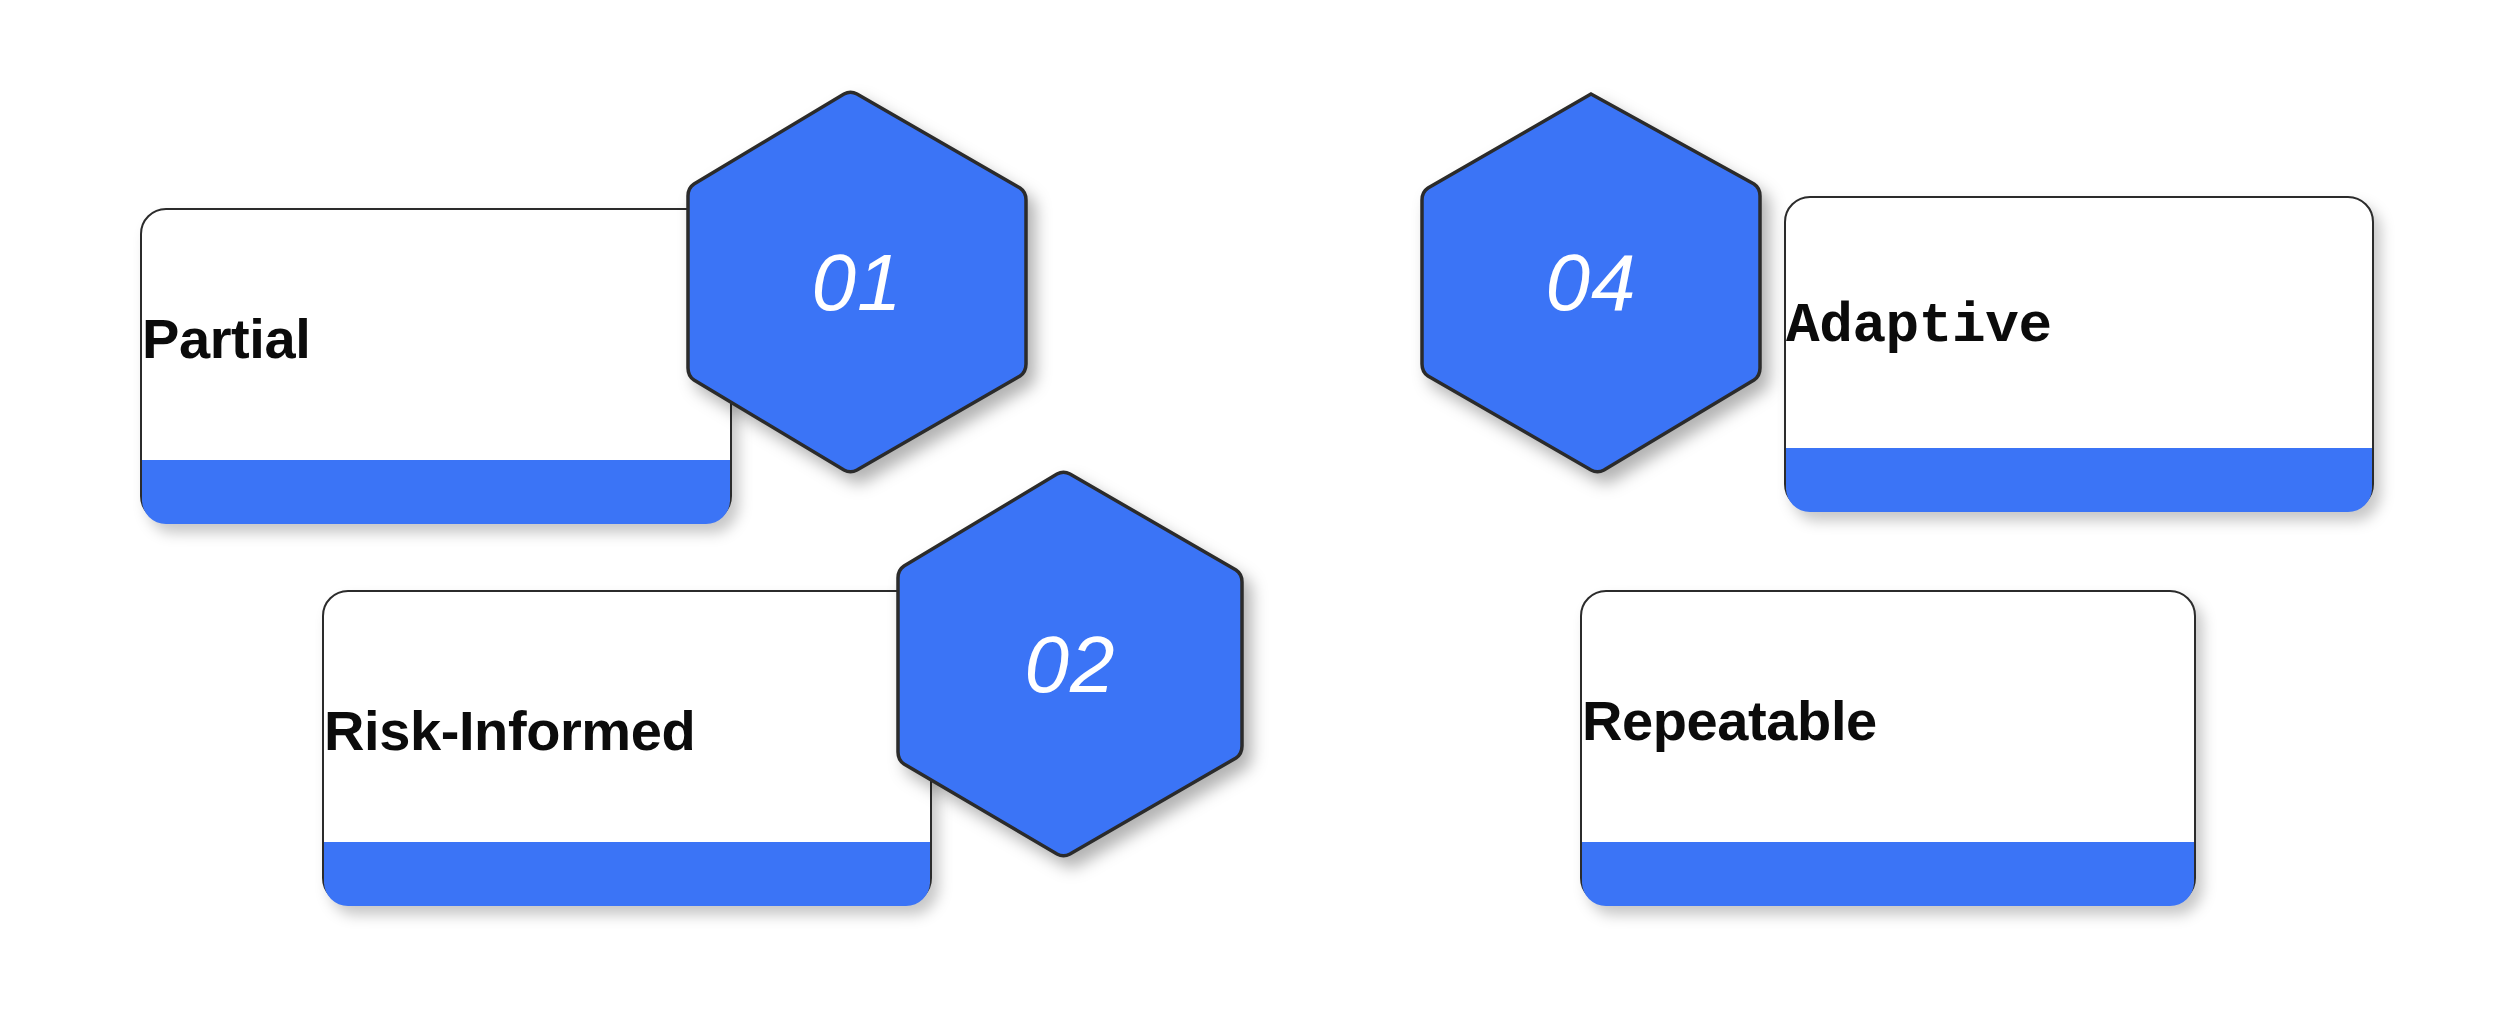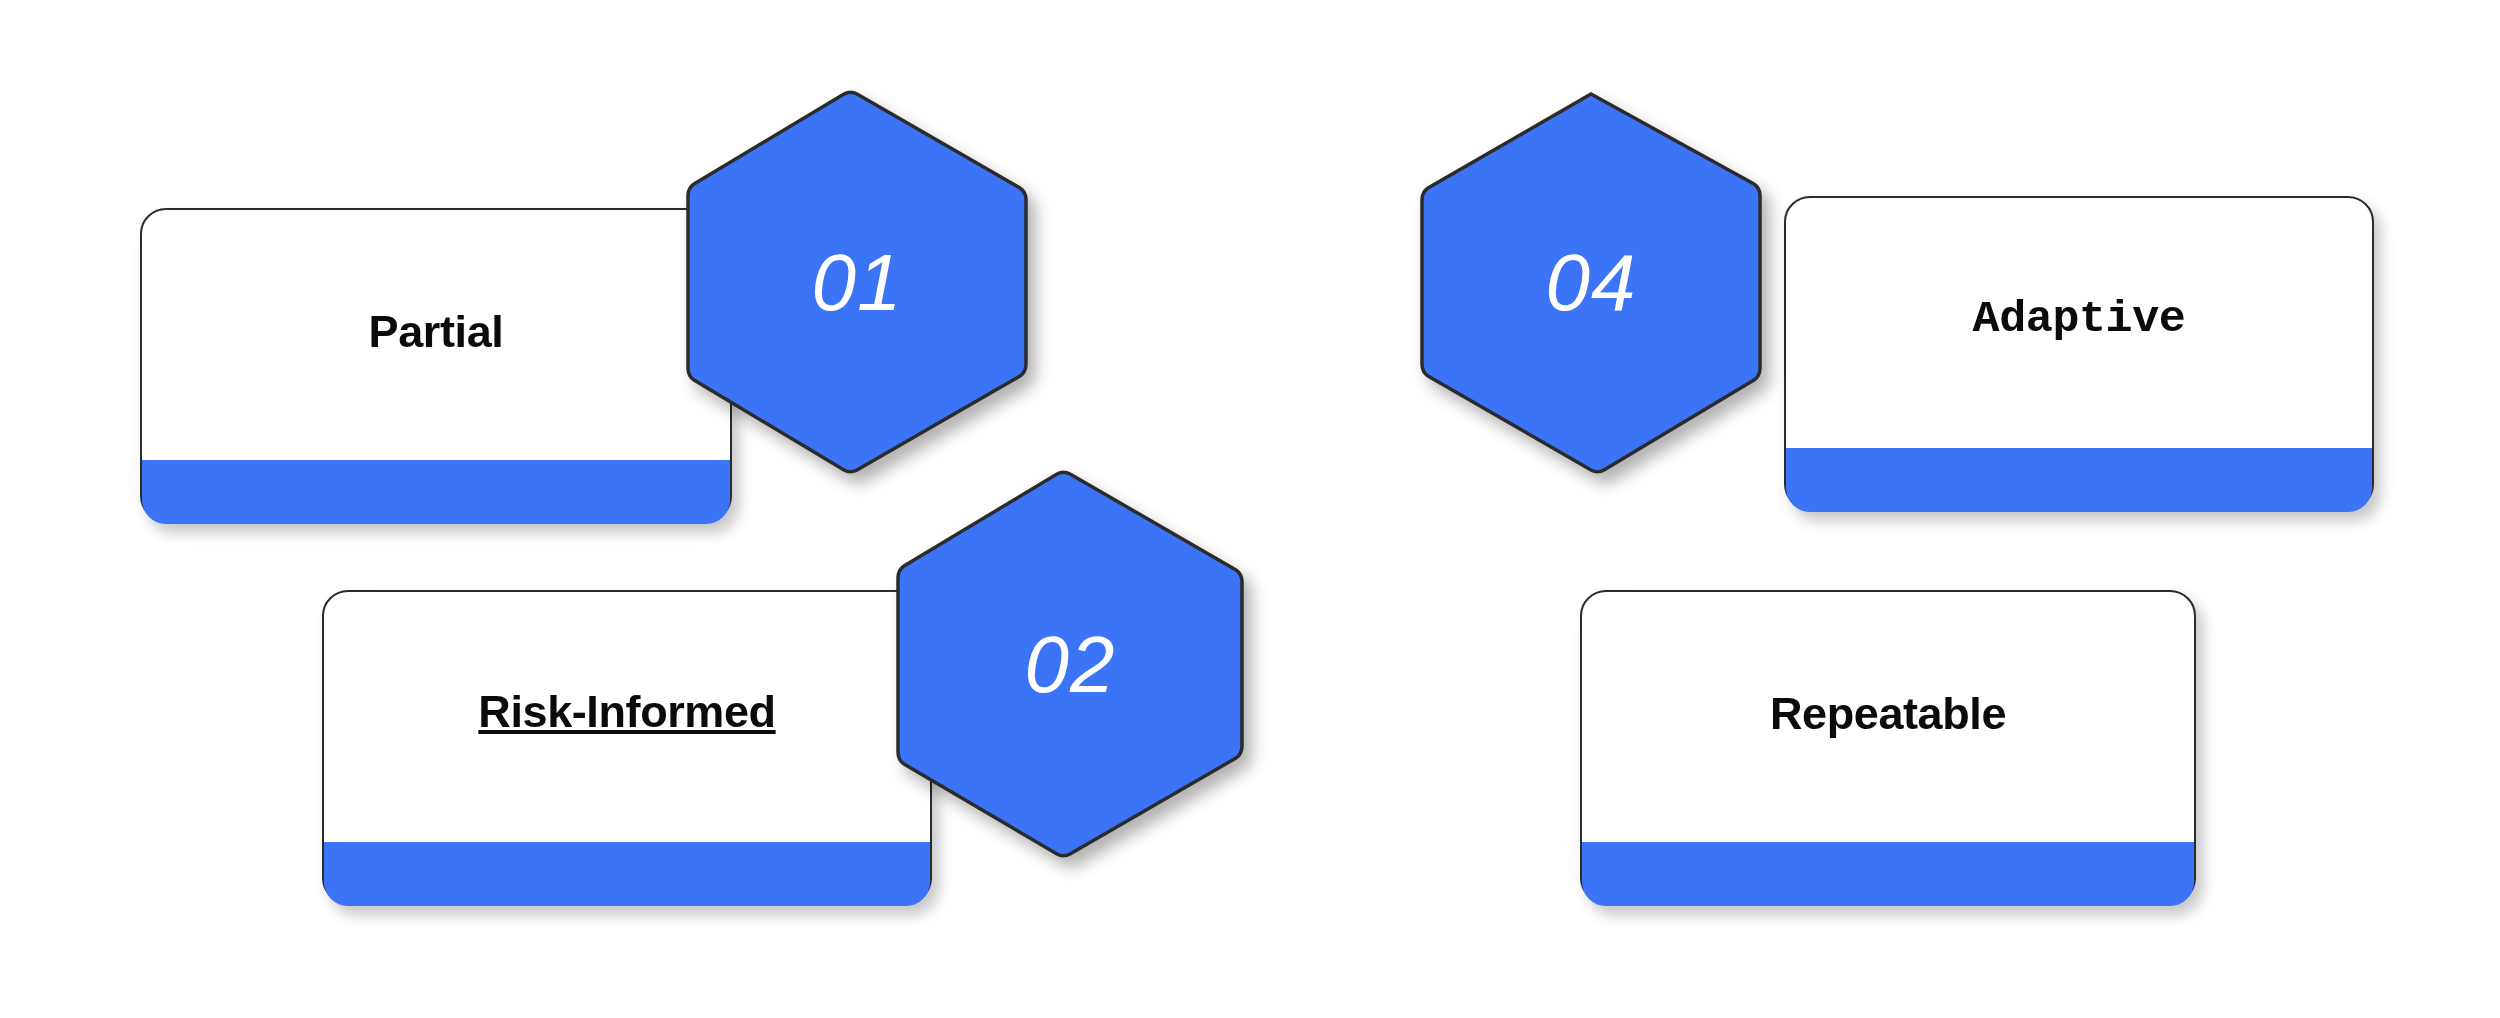--- a/index.html
+++ b/index.html
@@ -26,22 +26,21 @@
     box-sizing: border-box;
     background: #ffffff;
     border: 2px solid #2b2b2b;
     border-radius: 26px;
     filter: drop-shadow(7px 9px 7px rgba(0,0,0,0.22));
   }
   .card-label {
     position: absolute;
     left: 0;
     width: 100%;
-    text-align: center;
-    font-size: 45px;
+    font-size: 56px;
     font-weight: 700;
     color: #0b0b0b;
     letter-spacing: -0.4px;
     white-space: nowrap;
   }
   .card-bar {
     position: absolute;
     left: 0;
     width: 100%;
     border-bottom-left-radius: 24px;
@@ -69,21 +68,21 @@
   
   #card-1     { left: 140px;  top: 208px;  width: 592px;  height: 314px; }
   #card-1 .card-label { top: 96px; }
   #card-1 .card-bar   { top: 250px; height: 64px; }
 
   
   #hex-1      { left: 684px;  top: 90px;   width: 346px;  height: 384px; }
 
   
   #card-2     { left: 322px;  top: 590px;  width: 610px;  height: 314px; }
-  #card-2 .card-label { top: 94px; text-decoration: underline; }
+  #card-2 .card-label { top: 106px; }
   #card-2 .card-bar   { top: 250px; height: 64px; }
 
   
   #hex-2      { left: 894px;  top: 470px;  width: 352px;  height: 388px; }
 
   
   #hex-3      { left: 1282px; top: 470px;  width: 352px;  height: 388px; }
 
   
   #card-3     { left: 1580px; top: 590px;  width: 616px;  height: 314px; }

